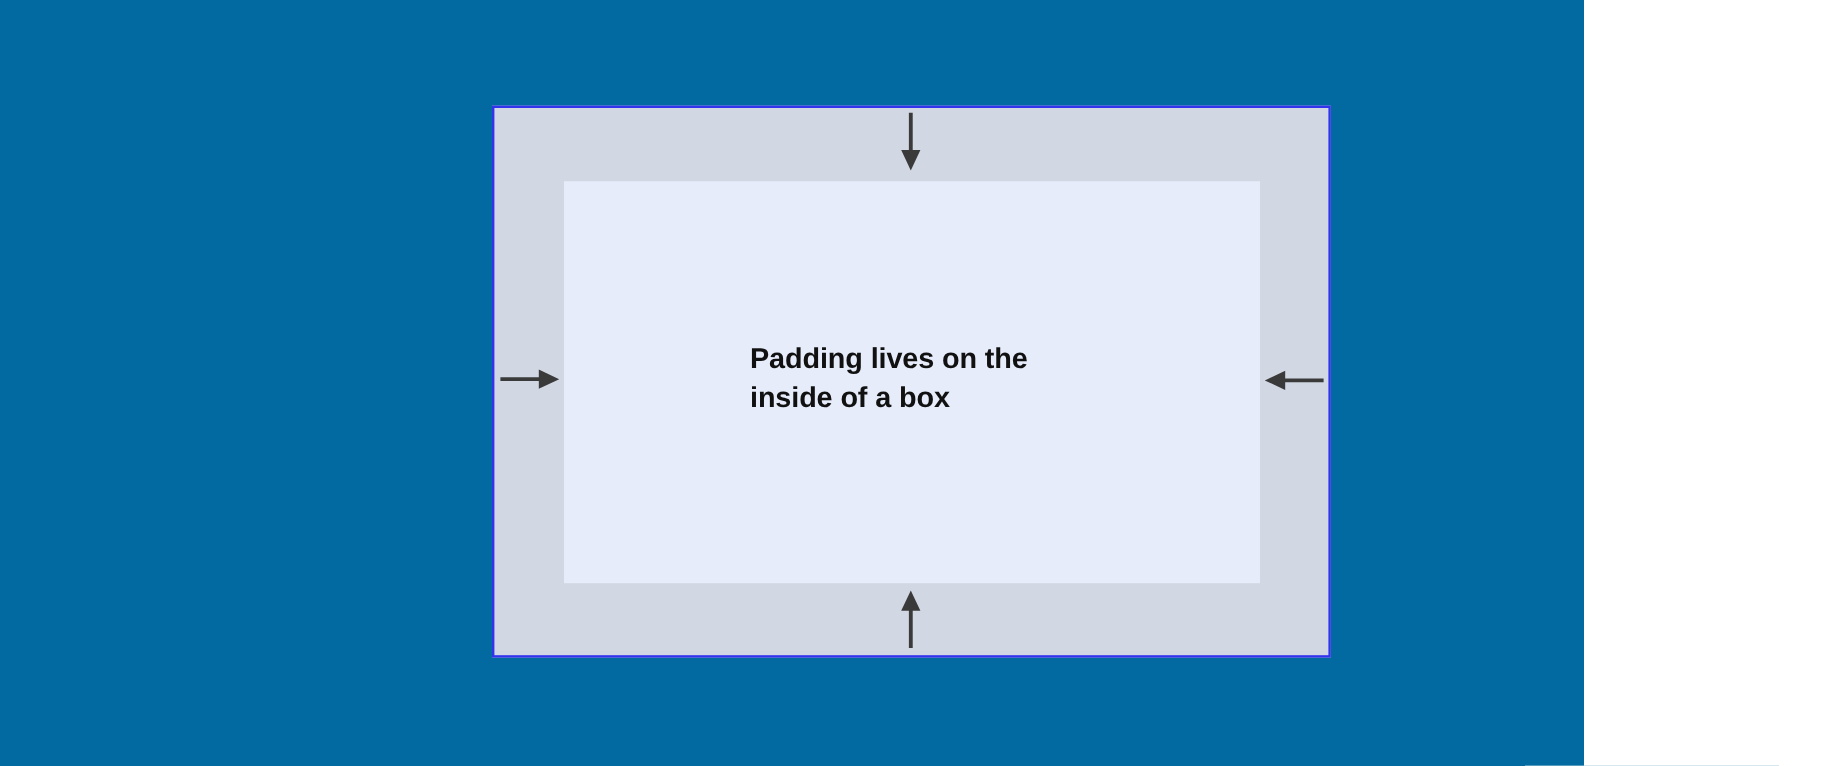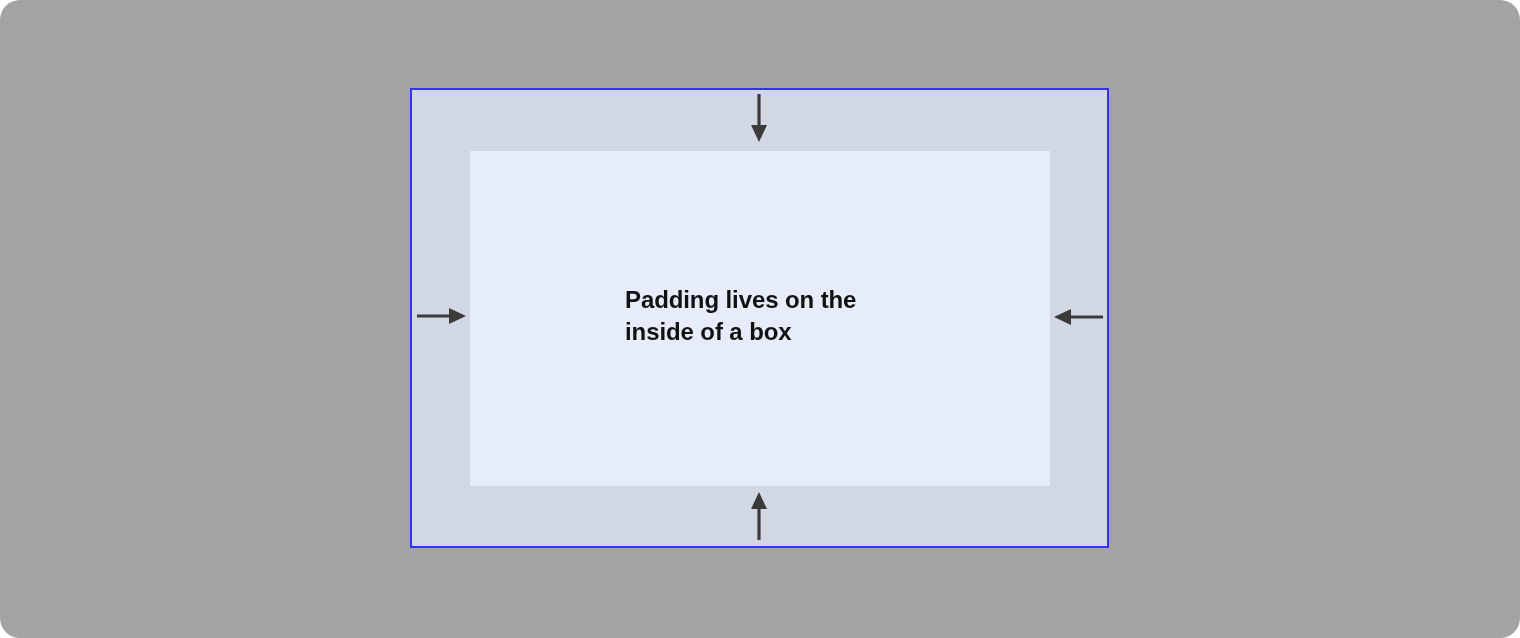--- a/index.html
+++ b/index.html
@@ -8,24 +8,23 @@
     background: #ffffff;
   }
   body {
     width: 1520px;
     height: 638px;
     overflow: hidden;
     font-family: "Liberation Sans", sans-serif;
   }
   #canvas {
     position: relative;
-    width: 1520px;
+    width: 1320px;
     height: 638px;
-    background: #a3a3a3;
-    border-radius: 20px;
+    background: #0369a1;
   }
 
   
   #padding-box {
     position: absolute;
     left: 410px;
     top: 88px;
     width: 699px;
     height: 460px;
     box-sizing: border-box;

